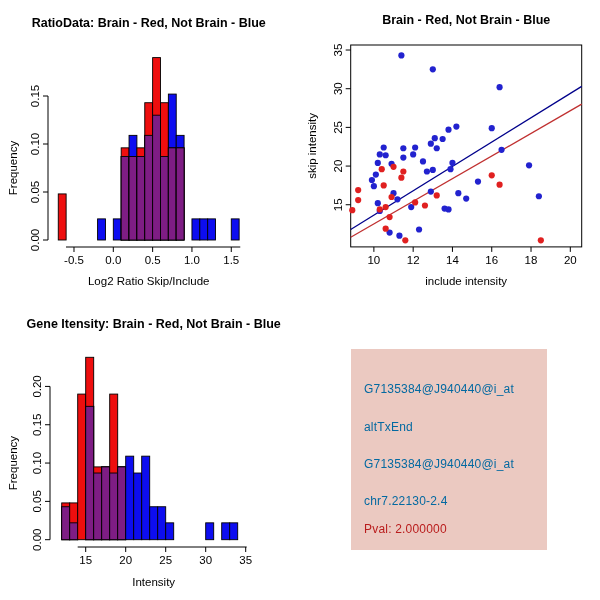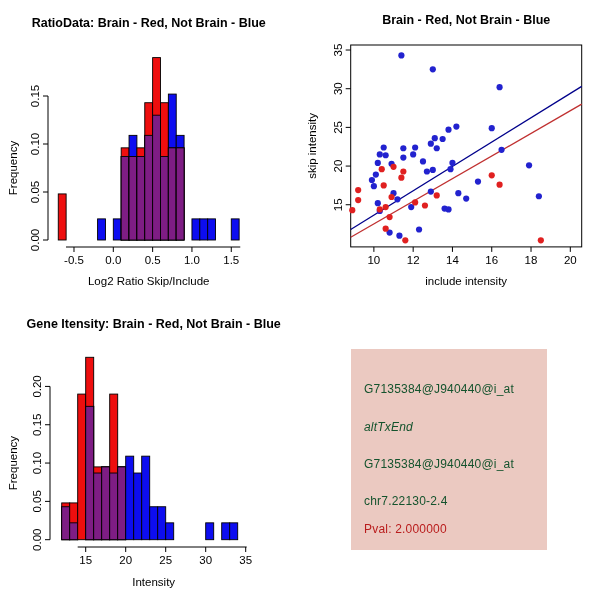--- a/index.html
+++ b/index.html
@@ -2,22 +2,22 @@
 <html><head>
 <meta charset="utf-8">
 <style>
   html,body{margin:0;padding:0;background:#fff;}
   #canvas{position:relative;width:600px;height:600px;background:#ffffff;overflow:hidden;
           font-family:"Liberation Sans",sans-serif;}
   .panel{position:absolute;width:300px;height:300px;}
   #p-tl{left:0;top:0;} #p-tr{left:300px;top:0;} #p-bl{left:0;top:300px;} #p-br{left:300px;top:300px;}
   svg text{font-family:"Liberation Sans",sans-serif;}
   .info-box{position:absolute;left:51px;top:49px;width:196px;height:201px;}
-  .info-line{position:absolute;left:13px;font-size:12px;color:#14532d;white-space:nowrap;letter-spacing:0.2px;}
-  .info-line.l0{top:33px;} .info-line.l1{top:71px;font-style:italic;} .info-line.l2{top:108px;}
+  .info-line{position:absolute;left:13px;font-size:12px;color:#0369a1;white-space:nowrap;letter-spacing:0.2px;}
+  .info-line.l0{top:33px;} .info-line.l1{top:71px;} .info-line.l2{top:108px;}
   .info-line.l3{top:145px;} .info-line.l4{top:173px;}
 </style>
 </head>
 <body>
 
 <div id="canvas">
 
   <div class="panel" id="p-tl">
     <svg id="svg-ratio" width="300" height="300">
         <line x1="65.992" y1="247" x2="240.272" y2="247" stroke="#000000" stroke-width="1"></line>

